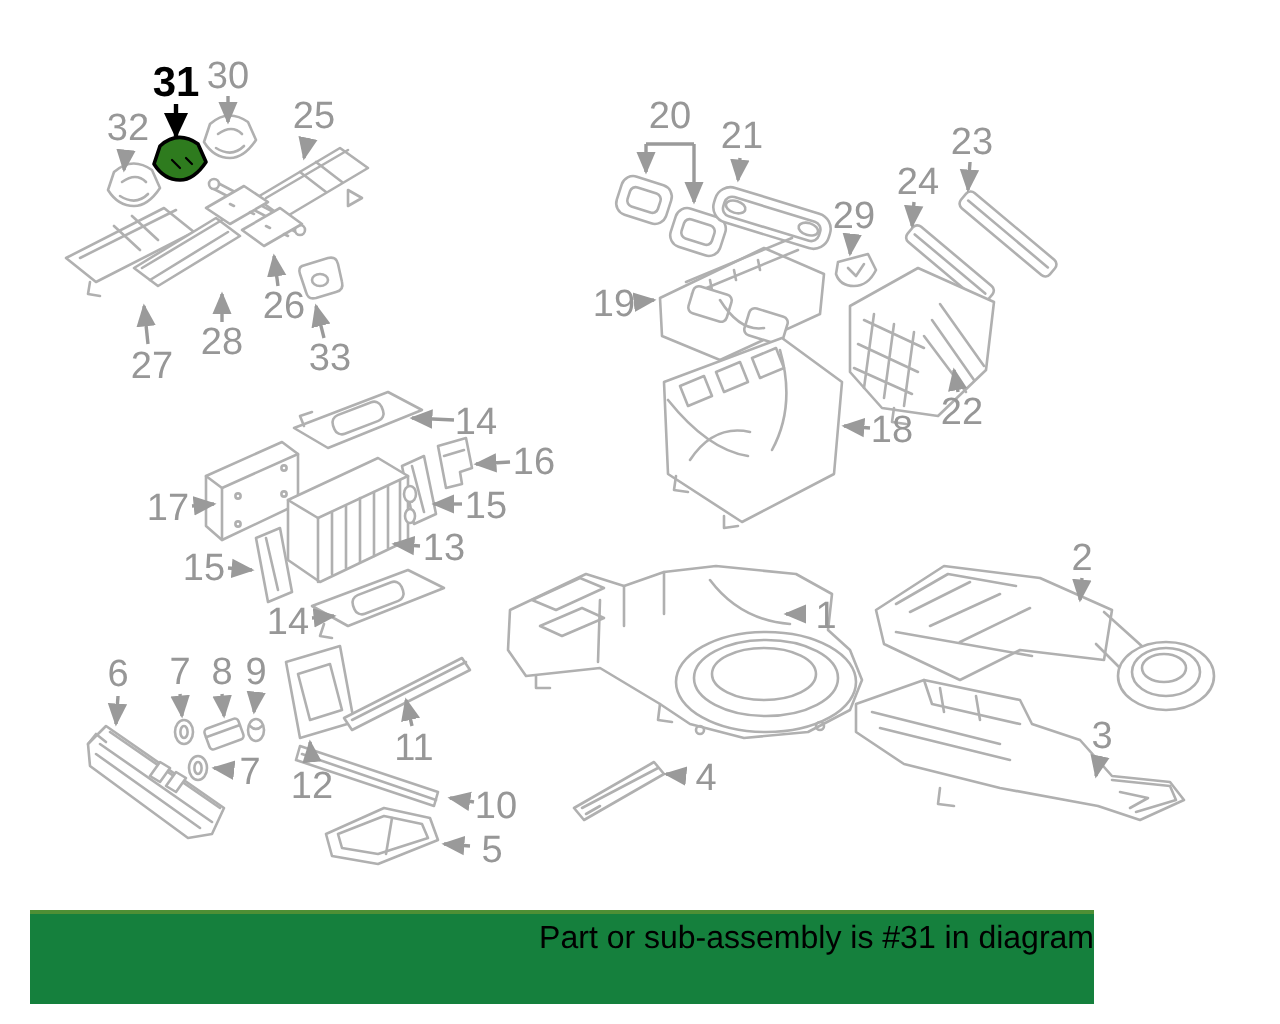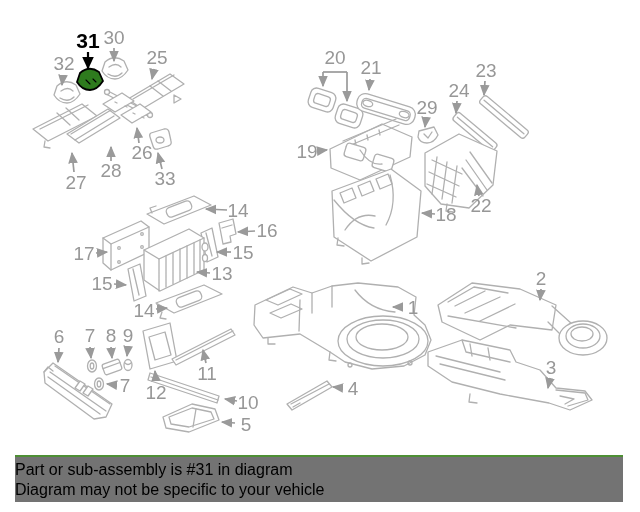--- a/index.html
+++ b/index.html
@@ -4,22 +4,22 @@
 <style>
   html,body{margin:0;padding:0;background:#fff;}
   #stage{position:relative;width:640px;height:512px;background:#fff;overflow:hidden;
          font-family:"Liberation Sans",sans-serif;}
   svg{position:absolute;left:0;top:0;display:block;}
   svg .lbl{font-family:"Liberation Sans",sans-serif;font-size:19px;fill:#979797;text-anchor:middle;}
   svg .hl{font-size:21px;font-weight:bold;fill:#000000;}
   svg .ln{fill:none;}
   svg .ar{stroke:#9a9a9a;stroke-width:1.7;fill:none;}
   svg .arb{stroke:#000;stroke-width:2.2;fill:none;}
-  #banner{position:absolute;left:15px;top:455px;width:608px;height:47px;box-sizing:border-box;
-          background:#737373;border-top:2px solid #4e8f35;color:#000;text-align:left;
+  #banner{position:absolute;left:15px;top:455px;width:532px;height:47px;box-sizing:border-box;
+          background:#15803d;border-top:2px solid #4e8f35;color:#000;text-align:right;
           font-size:16px;line-height:20px;padding-top:3px;}
 </style>
 </head>
 <body>
 
 <div id="stage">
 
 <svg width="640" height="457" viewBox="0 0 640 457">
   <defs>
     <marker id="ag" viewBox="0 0 10 10" refX="8" refY="5" markerWidth="7.5" markerHeight="7.5" orient="auto">
@@ -404,16 +404,15 @@
     <text class="lbl" x="541" y="285">2</text>
   </g>
   <g>
     <line class="ar" x1="550" y1="378" x2="548" y2="388" marker-end="url(#ag)"></line>
     <text class="lbl" x="551" y="374">3</text>
   </g>
 </svg>
 
 <div id="banner">
   <div>Part or sub-assembly is #31 in diagram</div>
-  <div>Diagram may not be specific to your vehicle</div>
 </div>
 
 </div>
 
 </body></html>

